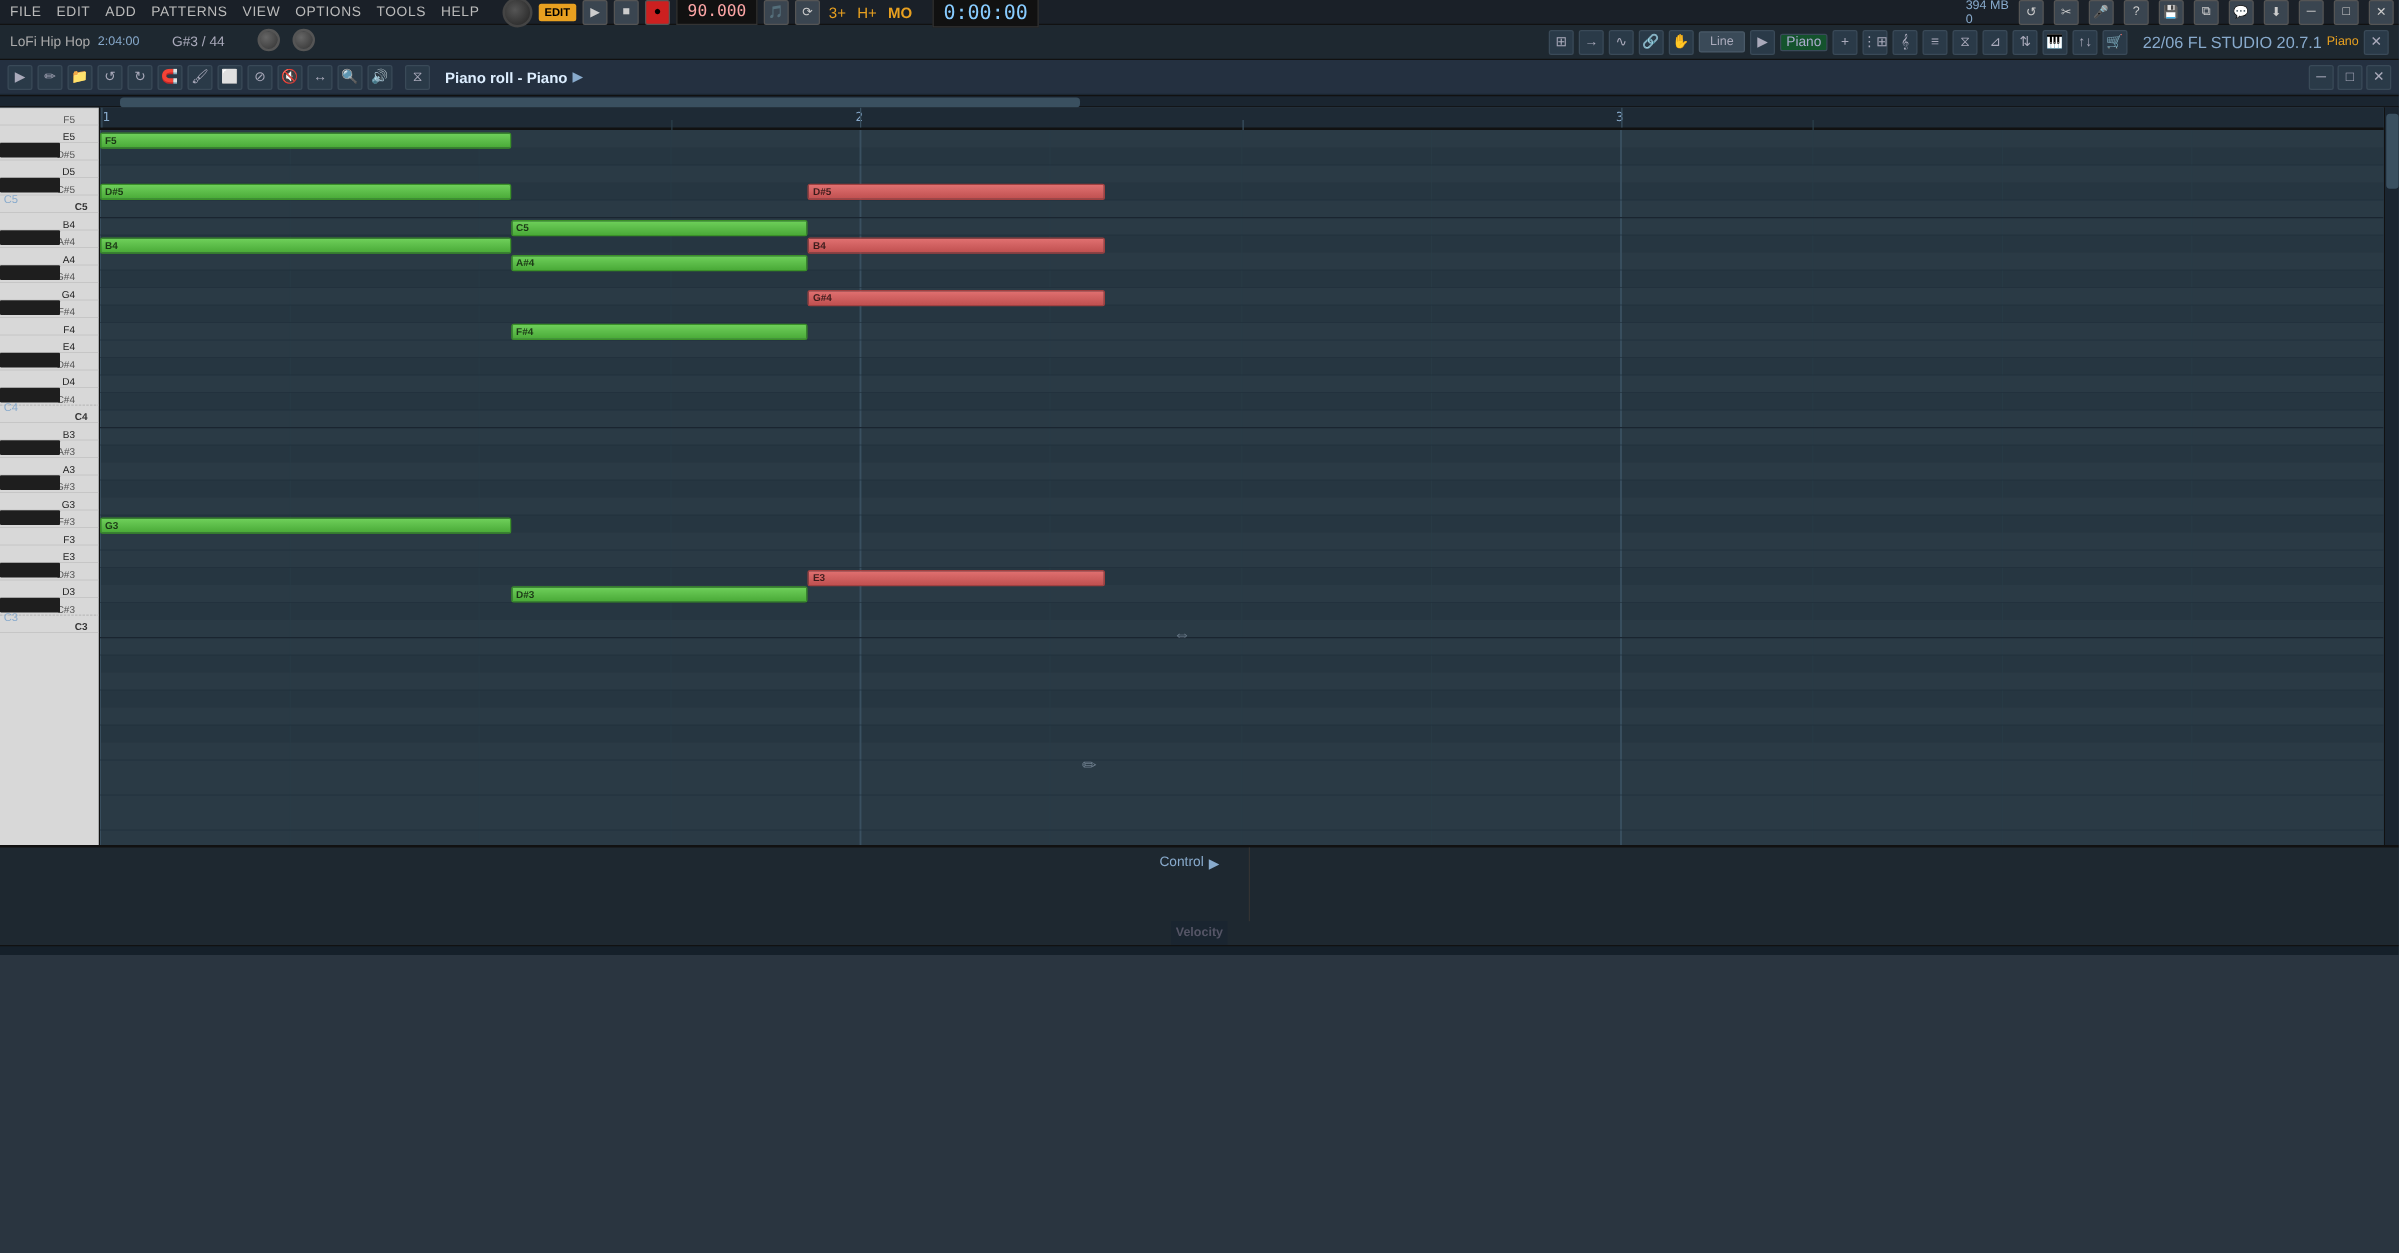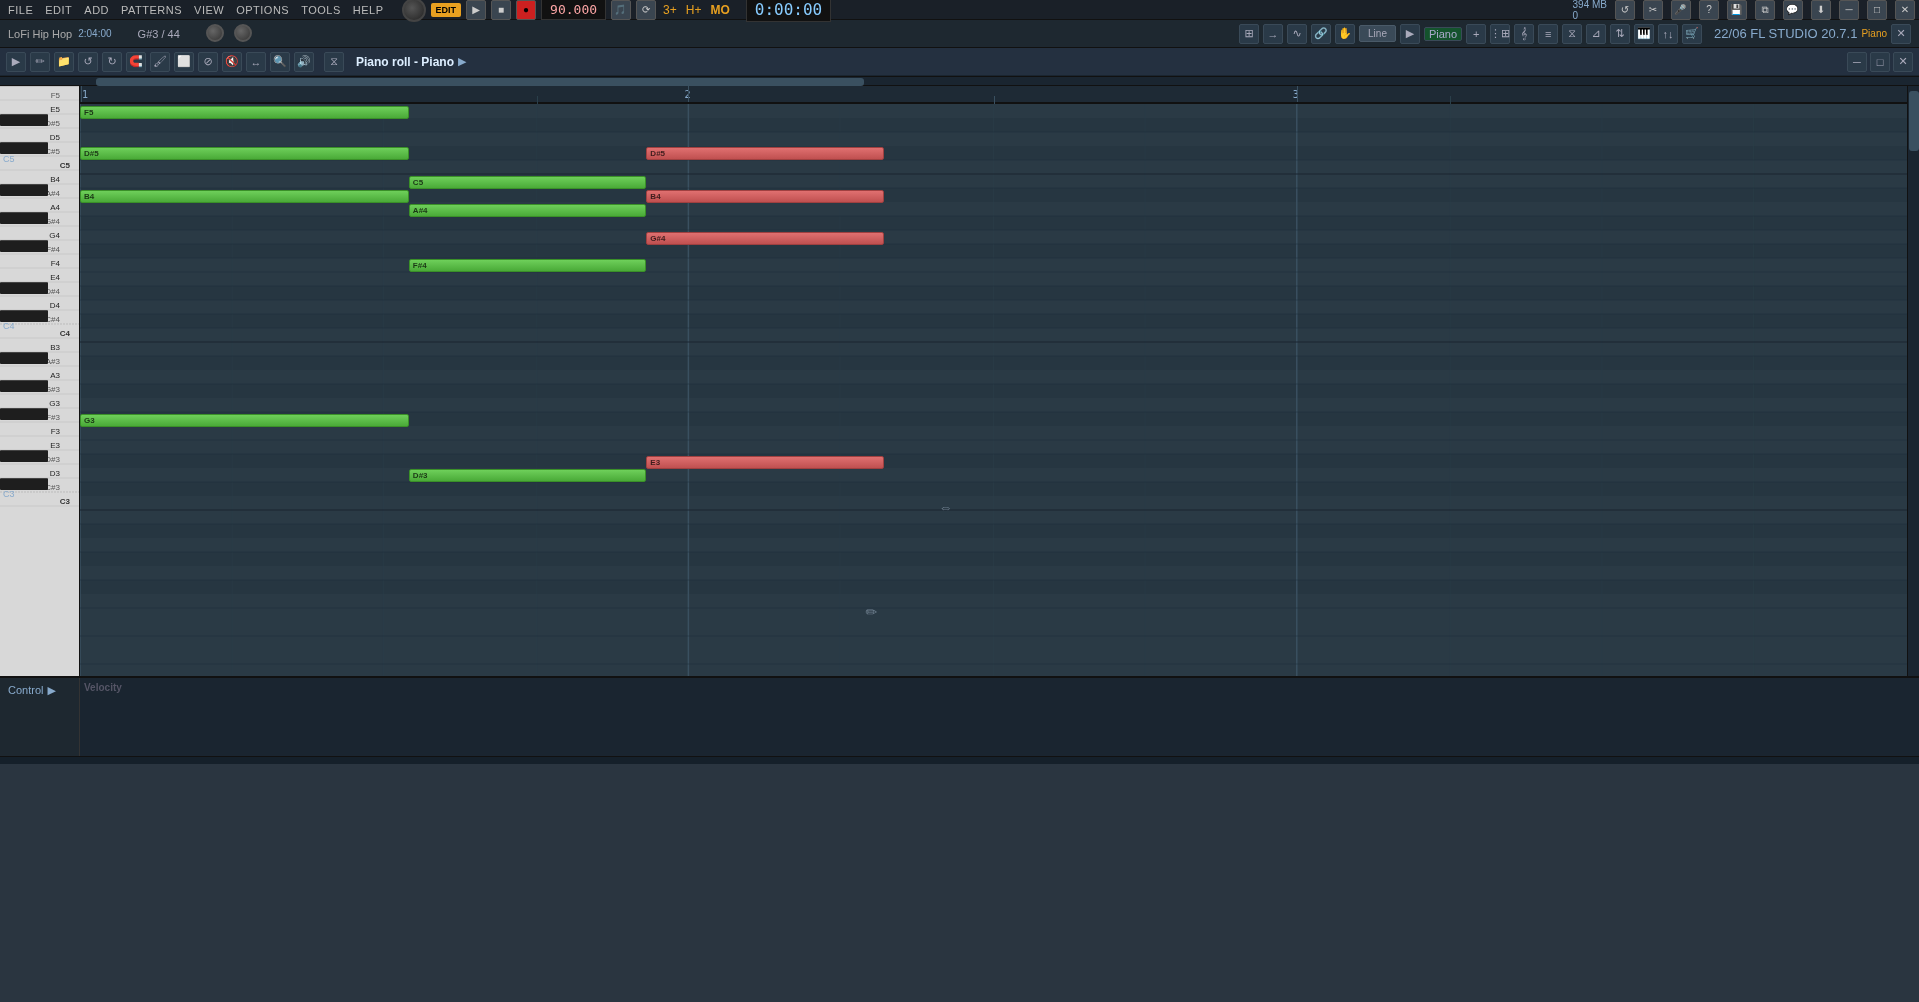--- a/index.html
+++ b/index.html
@@ -656,21 +656,21 @@
       <div style="position:absolute; top:395px; left:47%; color:#8899aa; font-size:14px; opacity:0.7;">⇔</div>
       <div style="position:absolute; top:500px; left:43%; color:#8899aa; font-size:14px; opacity:0.7;">✏</div>
     </div>
   </div>
 
   <div style="width:12px; background:#1a2530; border-left:1px solid #111; display:flex; flex-direction:column;">
     <div style="width:10px; height:60px; background:#3a5060; margin:1px; border-radius:3px; margin-top:5px;"></div>
   </div>
 </div>
 
-<div id="bottom-bar" style="height:80px; display:flex; border-top:2px solid #111;">
+<div id="bottom-bar" style="height:80px; display:flex; border-top:2px solid #111;flex-direction:column;">
   <div id="control-label">
     <span>Control</span>
     <span style="color:#88aacc;">▶</span>
   </div>
   <div id="velocity-area" style="flex:1; background:#1a2530; padding:4px;">
     <span style="color:#556; font-size:10px;">Velocity</span>
     
   </div>
 </div>
 

